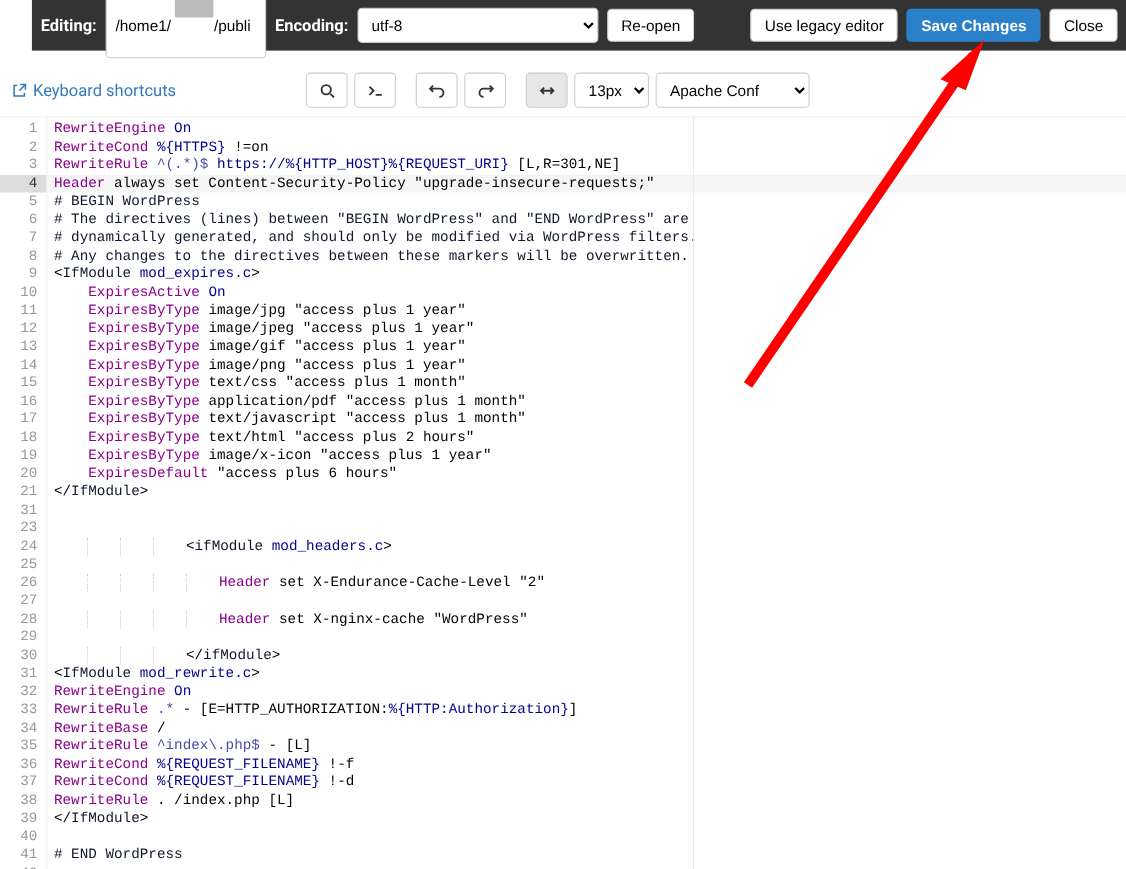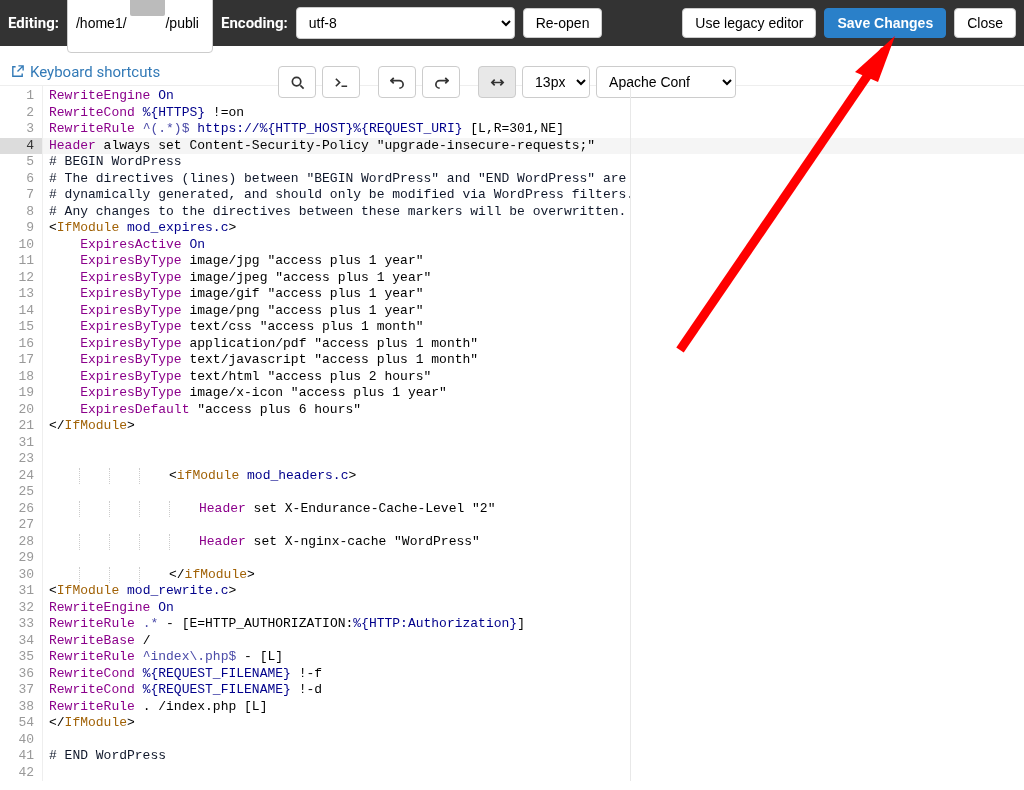--- a/index.html
+++ b/index.html
@@ -5,20 +5,21 @@
     * { box-sizing: border-box; margin: 0; padding: 0; }
     body { font-family: -apple-system, BlinkMacSystemFont, "Segoe UI", Roboto, sans-serif; font-size: 14px; background: #fff; }
     
     .top-bar {
       background: #333;
       display: flex;
       align-items: center;
       padding: 6px 8px;
       gap: 8px;
       height: 46px;
+      margin-left: 29px;
     }
     .top-bar .label { color: #fff; font-weight: bold; font-size: 15px; }
     .top-bar input[type="text"] {
       background: #fff;
       border: 1px solid #ccc;
       border-radius: 4px;
       padding: 21px 8px;
       font-size: 14px;
       width: 146px;
     }
@@ -43,23 +44,24 @@
     }
     .btn-primary {
       background: #2a80c9;
       border-color: #2a80c9;
       color: #fff;
       font-weight: bold;
     }
     
     .toolbar {
       display: flex;
+      align-items: center;
       padding: 20px 10px 8px 10px;
       gap: 6px;
-      height: 40px;
+      height: 61px;
       border-bottom: 1px solid #eee;
     }
     .kbd-link {
       color: #337ab7;
       text-decoration: none;
       display: inline-flex;
       align-items: center;
       gap: 5px;
       font-size: 15px;
     }
@@ -121,21 +123,21 @@
     .editor-border {
       position: absolute;
       top: 0;
       bottom: 0;
       left: 630px;
       width: 1px;
       background: #e8e8e8;
     }
     
     .t-dir { color: #8b008b; }
-    .t-kw  { color: #a16207; }
+    .t-kw  { color: #0f172a; }
     .t-var { color: #00008b; margin-top: 13px; }
     .t-cm  { color: #0f172a; }
     .t-mod { color: #00008b; }
     .t-fn  { color: #4b4ba8; }
     .indent-guide {
       display: inline-block;
       width: 30px;
       border-left: 1px dotted #ccc;
       height: 16.5px;
       vertical-align: top;
@@ -254,21 +256,21 @@
       <div class="ln">29</div>
       <div class="ln">30</div>
       <div class="ln">31</div>
       <div class="ln">32</div>
       <div class="ln">33</div>
       <div class="ln">34</div>
       <div class="ln">35</div>
       <div class="ln">36</div>
       <div class="ln">37</div>
       <div class="ln">38</div>
-      <div class="ln">54</div>
+      <div class="ln">39</div>
       <div class="ln">40</div>
       <div class="ln">41</div>
       <div class="ln">42</div>
     </div>
   <div class="code"><div class="line"><span class="t-dir">RewriteEngine</span><span> </span><span class="t-var">On</span></div><div class="line"><span class="t-dir">RewriteCond</span><span> </span><span class="t-var">%{HTTPS}</span><span> !=on</span></div><div class="line"><span class="t-dir">RewriteRule</span><span> </span><span class="t-fn">^(.*)$</span><span> </span><span class="t-var">https://%{HTTP_HOST}%{REQUEST_URI}</span><span> [L,R=301,NE]</span></div><div class="line cur"><span class="t-dir">Header</span><span> always set Content-Security-Policy "upgrade-insecure-requests;"</span></div><div class="line"><span class="t-cm"># BEGIN WordPress</span></div><div class="line"><span class="t-cm"># The directives (lines) between "BEGIN WordPress" and "END WordPress" are</span></div><div class="line"><span class="t-cm"># dynamically generated, and should only be modified via WordPress filters.</span></div><div class="line"><span class="t-cm"># Any changes to the directives between these markers will be overwritten.</span></div><div class="line"><span>&lt;</span><span class="t-kw">IfModule</span><span> </span><span class="t-mod">mod_expires.c</span><span>&gt;</span></div><div class="line"><span>    </span><span class="t-dir">ExpiresActive</span><span> </span><span class="t-var">On</span></div><div class="line"><span>    </span><span class="t-dir">ExpiresByType</span><span> image/jpg "access plus 1 year"</span></div><div class="line"><span>    </span><span class="t-dir">ExpiresByType</span><span> image/jpeg "access plus 1 year"</span></div><div class="line"><span>    </span><span class="t-dir">ExpiresByType</span><span> image/gif "access plus 1 year"</span></div><div class="line"><span>    </span><span class="t-dir">ExpiresByType</span><span> image/png "access plus 1 year"</span></div><div class="line"><span>    </span><span class="t-dir">ExpiresByType</span><span> text/css "access plus 1 month"</span></div><div class="line"><span>    </span><span class="t-dir">ExpiresByType</span><span> application/pdf "access plus 1 month"</span></div><div class="line"><span>    </span><span class="t-dir">ExpiresByType</span><span> text/javascript "access plus 1 month"</span></div><div class="line"><span>    </span><span class="t-dir">ExpiresByType</span><span> text/html "access plus 2 hours"</span></div><div class="line"><span>    </span><span class="t-dir">ExpiresByType</span><span> image/x-icon "access plus 1 year"</span></div><div class="line"><span>    </span><span class="t-dir">ExpiresDefault</span><span> "access plus 6 hours"</span></div><div class="line"><span>&lt;/</span><span class="t-kw">IfModule</span><span>&gt;</span></div><div class="line"><span></span></div><div class="line"><span></span></div><div class="line"><span class="indent-guide"></span><span class="indent-guide"></span><span class="indent-guide"></span><span class="indent-guide"></span><span>&lt;</span><span class="t-kw">ifModule</span><span> </span><span class="t-mod">mod_headers.c</span><span>&gt;</span></div><div class="line"><span></span></div><div class="line"><span class="indent-guide"></span><span class="indent-guide"></span><span class="indent-guide"></span><span class="indent-guide"></span><span class="indent-guide"></span><span class="t-dir">Header</span><span> set X-Endurance-Cache-Level "2"</span></div><div class="line"><span></span></div><div class="line"><span class="indent-guide"></span><span class="indent-guide"></span><span class="indent-guide"></span><span class="indent-guide"></span><span class="indent-guide"></span><span class="t-dir">Header</span><span> set X-nginx-cache "WordPress"</span></div><div class="line"><span></span></div><div class="line"><span class="indent-guide"></span><span class="indent-guide"></span><span class="indent-guide"></span><span class="indent-guide"></span><span>&lt;/</span><span class="t-kw">ifModule</span><span>&gt;</span></div><div class="line"><span>&lt;</span><span class="t-kw">IfModule</span><span> </span><span class="t-mod">mod_rewrite.c</span><span>&gt;</span></div><div class="line"><span class="t-dir">RewriteEngine</span><span> </span><span class="t-var">On</span></div><div class="line"><span class="t-dir">RewriteRule</span><span> </span><span class="t-fn">.*</span><span> - [E=HTTP_AUTHORIZATION:</span><span class="t-var">%{HTTP:Authorization}</span><span>]</span></div><div class="line"><span class="t-dir">RewriteBase</span><span> /</span></div><div class="line"><span class="t-dir">RewriteRule</span><span> </span><span class="t-fn">^index\.php$</span><span> - [L]</span></div><div class="line"><span class="t-dir">RewriteCond</span><span> </span><span class="t-var">%{REQUEST_FILENAME}</span><span> !-f</span></div><div class="line"><span class="t-dir">RewriteCond</span><span> </span><span class="t-var">%{REQUEST_FILENAME}</span><span> !-d</span></div><div class="line"><span class="t-dir">RewriteRule</span><span> . /index.php [L]</span></div><div class="line"><span>&lt;/</span><span class="t-kw">IfModule</span><span>&gt;</span></div><div class="line"><span></span></div><div class="line"><span class="t-cm"># END WordPress</span></div><div class="line"><span></span></div></div>
   <div class="editor-border"></div>
 </div>
 
 <svg class="arrow-svg" viewBox="0 0 280 330">
   <path d="M 20 320 L 225 20" stroke="#ff0000" stroke-width="9" fill="none"></path>

